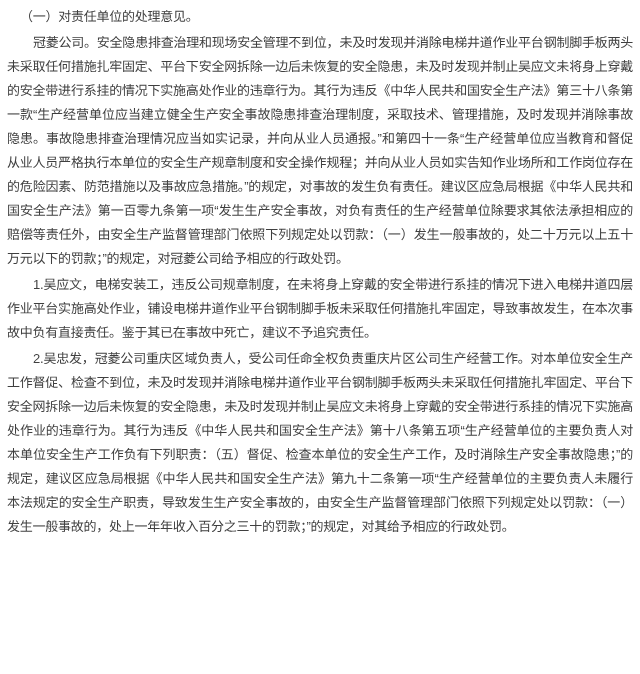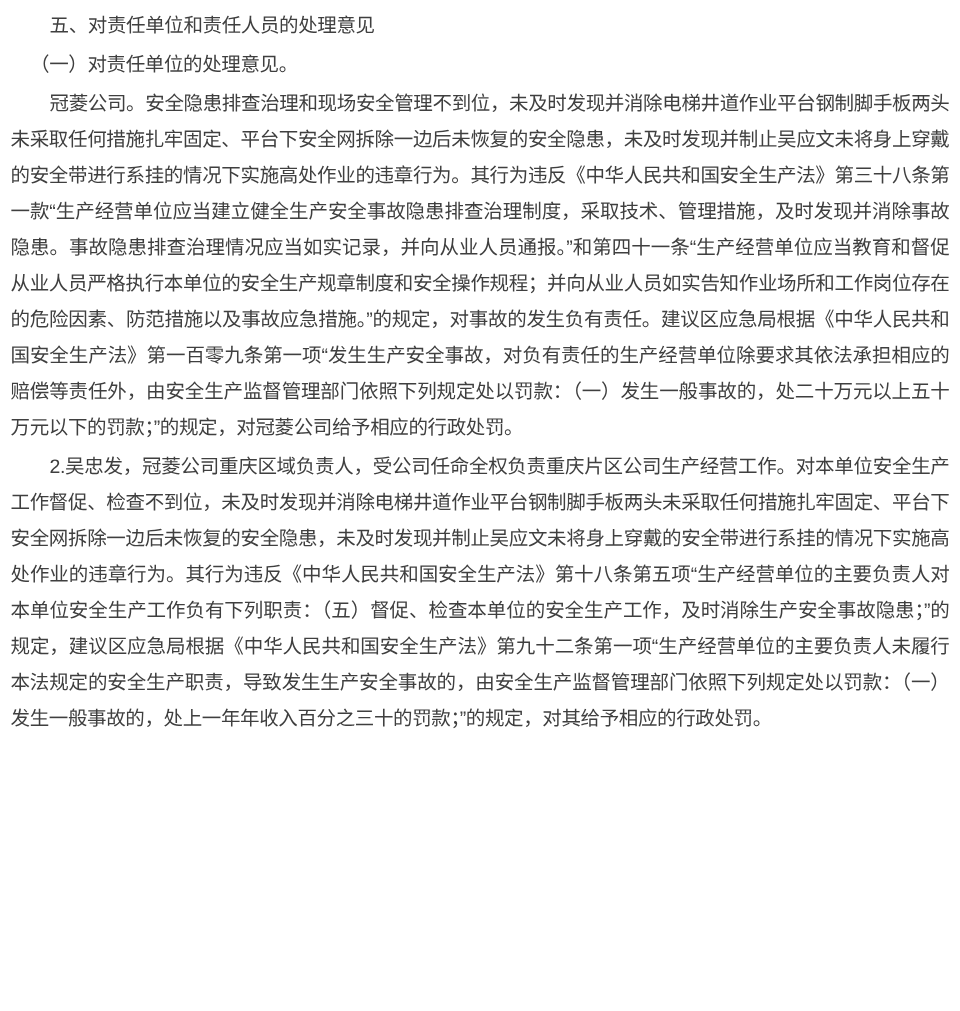--- a/index.html
+++ b/index.html
@@ -30,23 +30,23 @@
     text-indent: 2em;
   }
   .doc .subheading {
     text-indent: 1em;
   }
 </style>
 </head>
 <body>
 
 <main class="doc">
-  <p class="title">五、对责任单位和责任人员的处理意见</p>
 
   <p class="subheading">（一）对责任单位的处理意见。</p>
 
   <p class="para">冠菱公司。安全隐患排查治理和现场安全管理不到位，未及时发现并消除电梯井道作业平台钢制脚手板两头未采取任何措施扎牢固定、平台下安全网拆除一边后未恢复的安全隐患，未及时发现并制止吴应文未将身上穿戴的安全带进行系挂的情况下实施高处作业的违章行为。其行为违反《中华人民共和国安全生产法》第三十八条第一款“生产经营单位应当建立健全生产安全事故隐患排查治理制度，采取技术、管理措施，及时发现并消除事故隐患。事故隐患排查治理情况应当如实记录，并向从业人员通报。”和第四十一条“生产经营单位应当教育和督促从业人员严格执行本单位的安全生产规章制度和安全操作规程；并向从业人员如实告知作业场所和工作岗位存在的危险因素、防范措施以及事故应急措施。”的规定，对事故的发生负有责任。建议区应急局根据《中华人民共和国安全生产法》第一百零九条第一项“发生生产安全事故，对负有责任的生产经营单位除要求其依法承担相应的赔偿等责任外，由安全生产监督管理部门依照下列规定处以罚款：（一）发生一般事故的，处二十万元以上五十万元以下的罚款；”的规定，对冠菱公司给予相应的行政处罚。</p>
 
 
+  <p class="para">1.吴应文，电梯安装工，违反公司规章制度，在未将身上穿戴的安全带进行系挂的情况下进入电梯井道四层作业平台实施高处作业，铺设电梯井道作业平台钢制脚手板未采取任何措施扎牢固定，导致事故发生，在本次事故中负有直接责任。鉴于其已在事故中死亡，建议不予追究责任。</p>
 
   <p class="para">2.吴忠发，冠菱公司重庆区域负责人，受公司任命全权负责重庆片区公司生产经营工作。对本单位安全生产工作督促、检查不到位，未及时发现并消除电梯井道作业平台钢制脚手板两头未采取任何措施扎牢固定、平台下安全网拆除一边后未恢复的安全隐患，未及时发现并制止吴应文未将身上穿戴的安全带进行系挂的情况下实施高处作业的违章行为。其行为违反《中华人民共和国安全生产法》第十八条第五项“生产经营单位的主要负责人对本单位安全生产工作负有下列职责：（五）督促、检查本单位的安全生产工作，及时消除生产安全事故隐患；”的规定，建议区应急局根据《中华人民共和国安全生产法》第九十二条第一项“生产经营单位的主要负责人未履行本法规定的安全生产职责，导致发生生产安全事故的，由安全生产监督管理部门依照下列规定处以罚款：（一）发生一般事故的，处上一年年收入百分之三十的罚款；”的规定，对其给予相应的行政处罚。</p>
 
 </main>
 
 </body></html>

